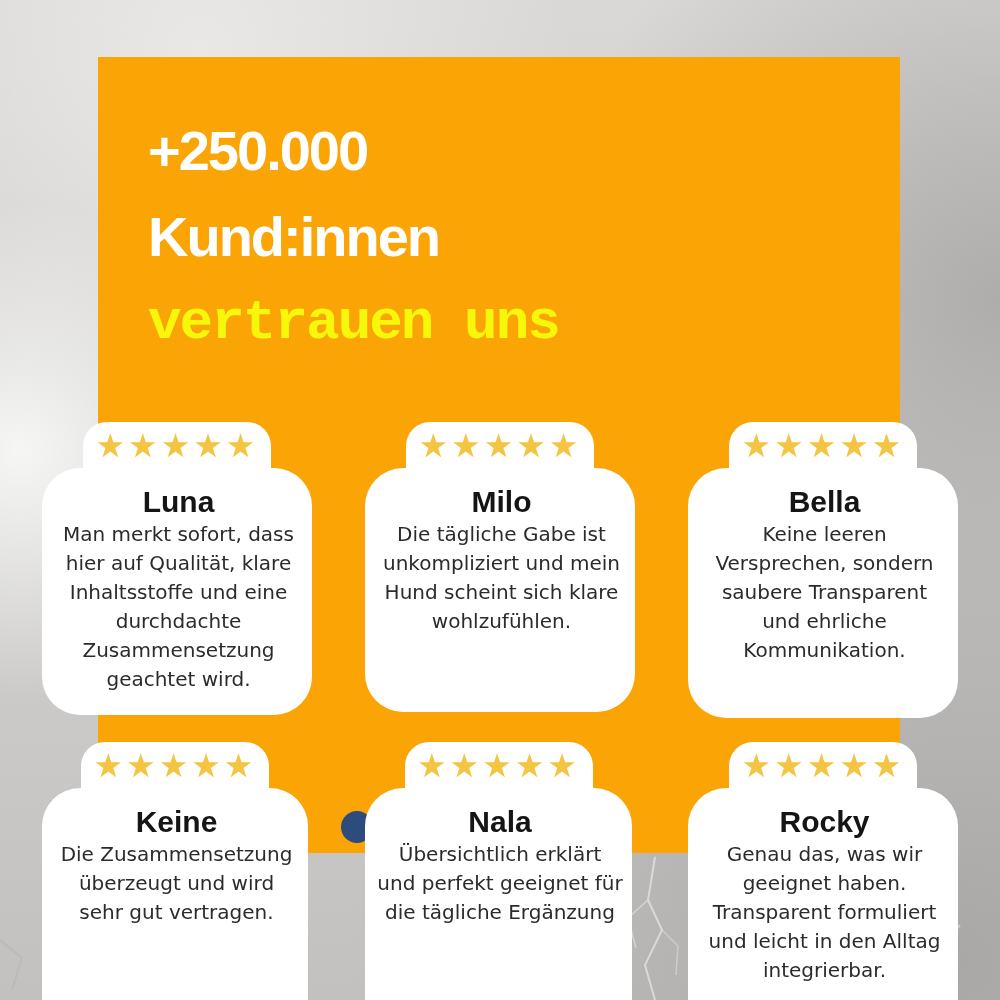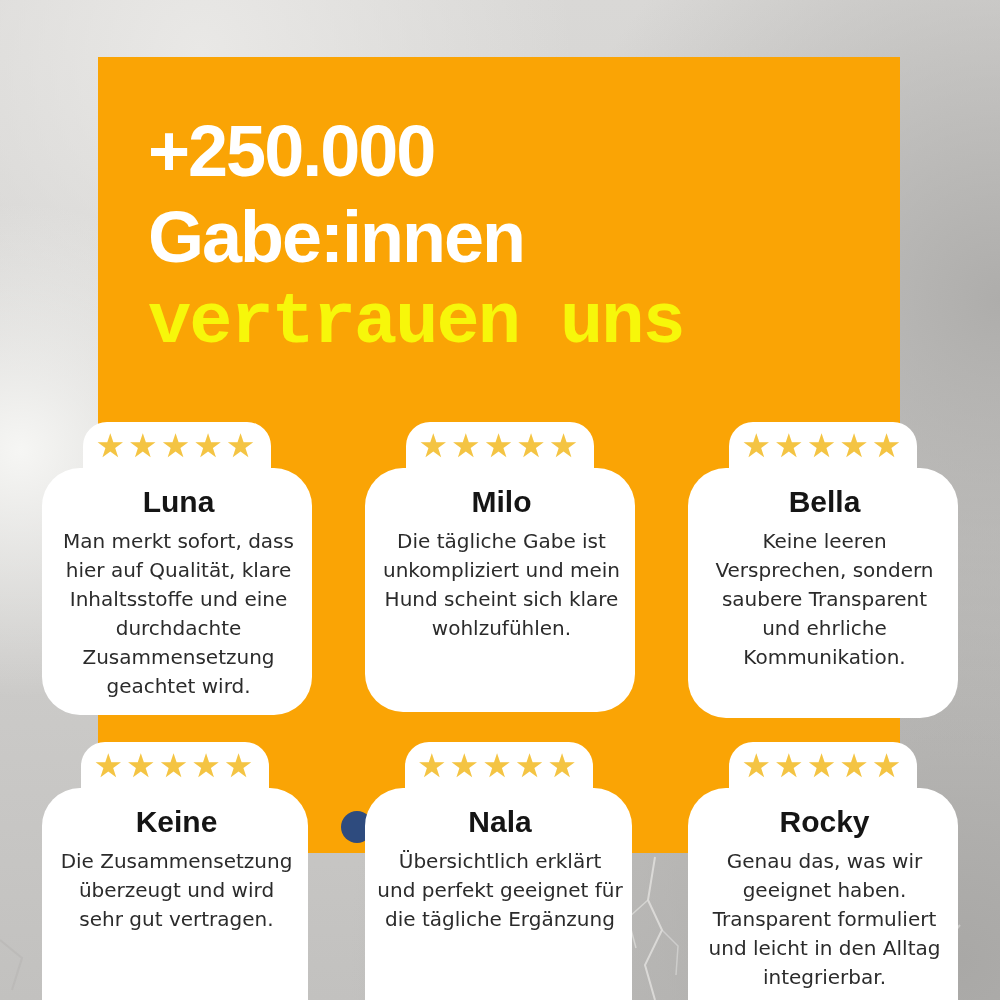--- a/index.html
+++ b/index.html
@@ -16,21 +16,21 @@
   
   .cracks{position:absolute;left:0;top:0;width:1000px;height:1000px;pointer-events:none;}
 
   .orange-panel{
     position:absolute;left:98px;top:57px;width:802px;height:796px;
     background:#FAA405;
   }
 
   .headline{
     position:absolute;left:148px;top:108px;
-    font-weight:700;font-size:72px;line-height:86px;letter-spacing:-2px;
+    font-weight:700;font-size:56px;line-height:86px;letter-spacing:-2px;
     white-space:nowrap;
   }
   .headline .white{color:#ffffff;}
   .headline .yellow{color:#F7F70A;font-family:Liberation Mono, monospace;}
 
   .card{position:absolute;}
   .card .tab{
     position:absolute;left:50%;top:0;transform:translateX(-50%);
     width:188px;height:74px;background:#ffffff;border-radius:24px;
     text-align:center;z-index:1;
@@ -45,21 +45,20 @@
     position:absolute;left:0;right:0;top:46px;bottom:0;
     background:#ffffff;border-radius:38px;
     padding:16px 9px 10px 12px;box-sizing:border-box;
     text-align:center;z-index:2;
   }
   .card .reviewer{
     font-weight:700;font-size:30px;line-height:36px;color:#151515;
     letter-spacing:0;
   }
   .card .review{
-    margin-top:7px;
     font-family:"DejaVu Sans",sans-serif;
     font-size:20px;line-height:29px;color:#2b2b2b;
   }
   .row2 .body{bottom:-50px;}
 
   .logo-dot{
     position:absolute;left:341px;top:811px;width:32px;height:32px;
     border-radius:50%;background:#2E4B7E;z-index:1;
   }
 </style>
@@ -75,21 +74,21 @@
     <polyline points="960,925 935,955 948,985 930,1000" fill="none" stroke="#d6d5d3" stroke-width="2" opacity="0.7"></polyline>
     <polyline points="270,905 288,890 300,902" fill="none" stroke="#8a8884" stroke-width="3" opacity="0.55"></polyline>
     <polyline points="282,912 296,905" fill="none" stroke="#8a8884" stroke-width="2" opacity="0.45"></polyline>
     <polyline points="0,940 22,958 12,990" fill="none" stroke="#b5b4b2" stroke-width="2" opacity="0.5"></polyline>
   </svg>
 
   <div class="orange-panel"></div>
 
   <div class="headline">
     <div class="white">+250.000</div>
-    <div class="white">Gabe:innen</div>
+    <div class="white">Kund:innen</div>
     <div class="yellow">vertrauen uns</div>
   </div>
 
   <div class="logo-dot"></div>
 
   <div class="card" style="left:42px;top:422px;width:270px;height:293px;">
     <div class="tab">
       <div class="stars">★★★★★</div>
     </div>
     <div class="body">

